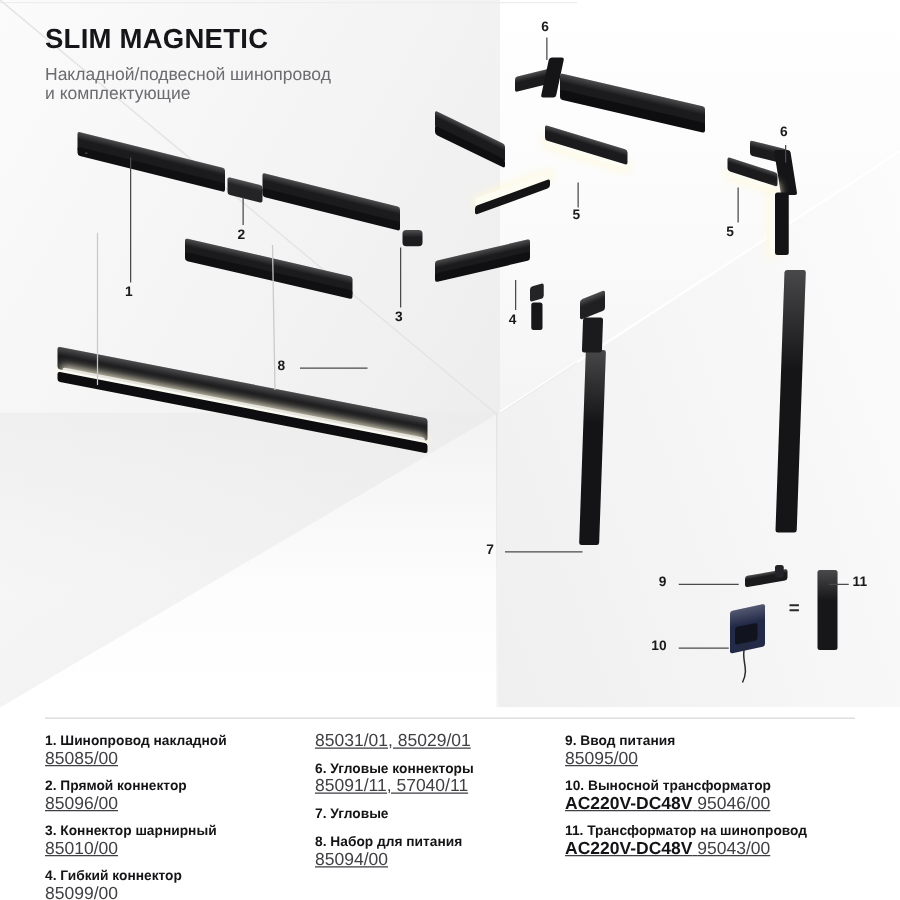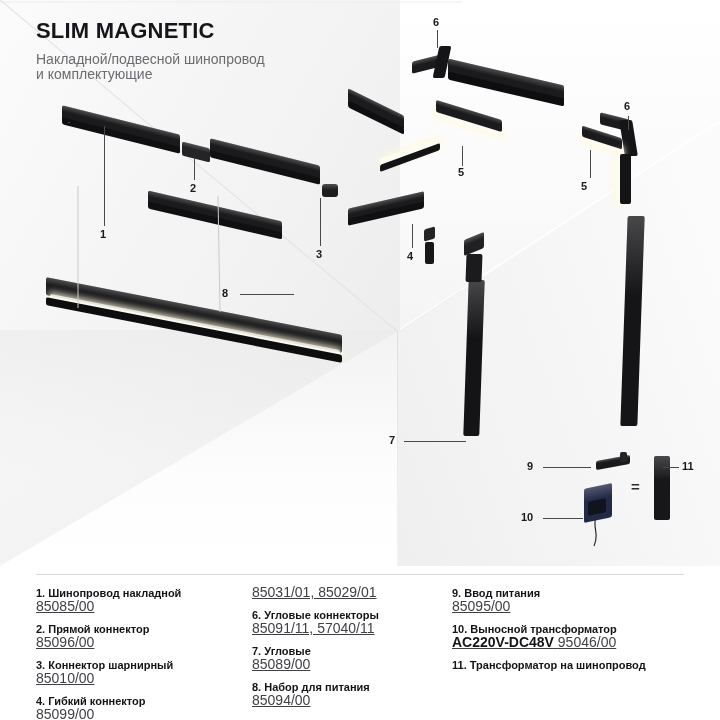--- a/index.html
+++ b/index.html
@@ -414,21 +414,20 @@
             <span>6.</span>
             <span>Угловые коннекторы</span>
           </div>
           <div class="legend-code">85091/11, 57040/11</div>
         </div>
         <div class="legend-item">
           <div class="legend-title">
             <span>7.</span>
             <span>Угловые</span>
           </div>
-          <div class="legend-code">85089/00</div>
         </div>
         <div class="legend-item">
           <div class="legend-title">
             <span>8.</span>
             <span>Набор для питания</span>
           </div>
           <div class="legend-code">85094/00</div>
         </div>
       </div>
 
@@ -448,19 +447,23 @@
           <div class="legend-code">
             <span class="bold">AC220V-DC48V</span>
             <span>95046/00</span>
           </div>
         </div>
         <div class="legend-item">
           <div class="legend-title">
             <span>11.</span>
             <span>Трансформатор на шинопровод</span>
           </div>
+          <div class="legend-code">
+            <span class="bold">AC220V-DC48V</span>
+            <span>95043/00</span>
+          </div>
         </div>
       </div>
 
     </div>
   </div>
 
 </div>
 
 </body></html>

